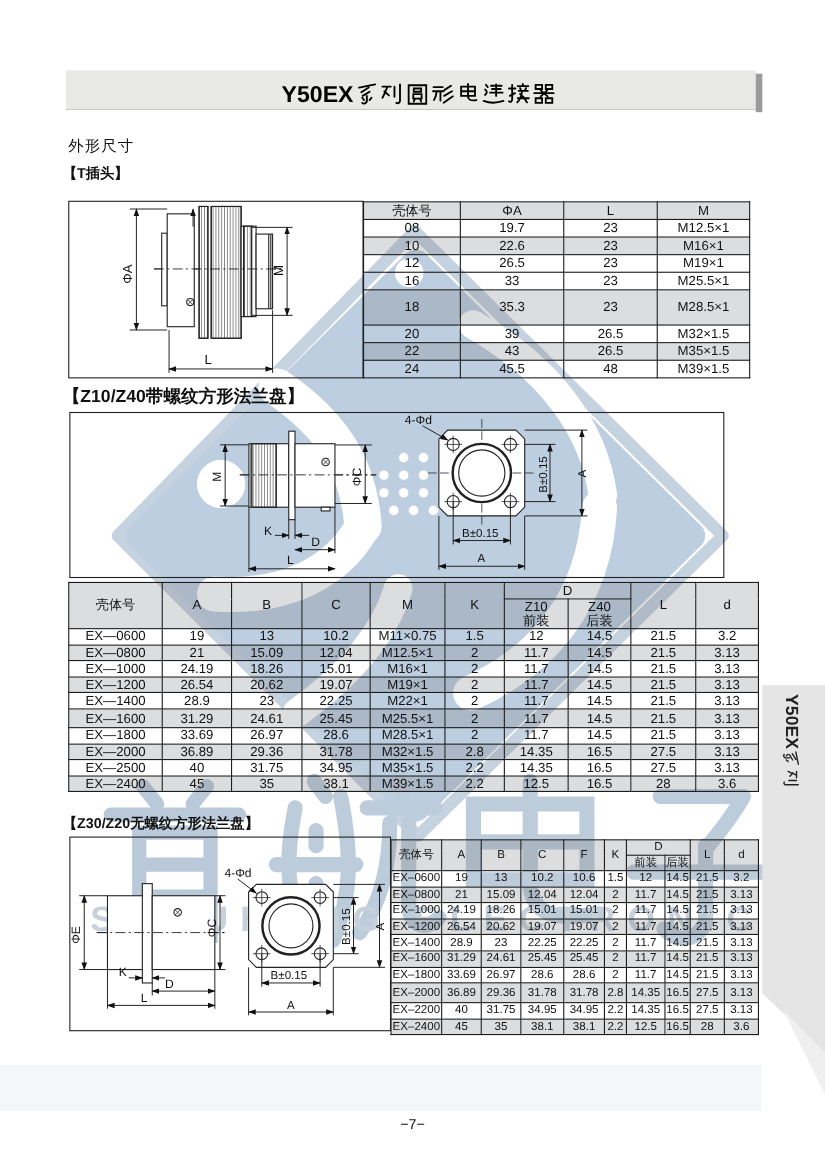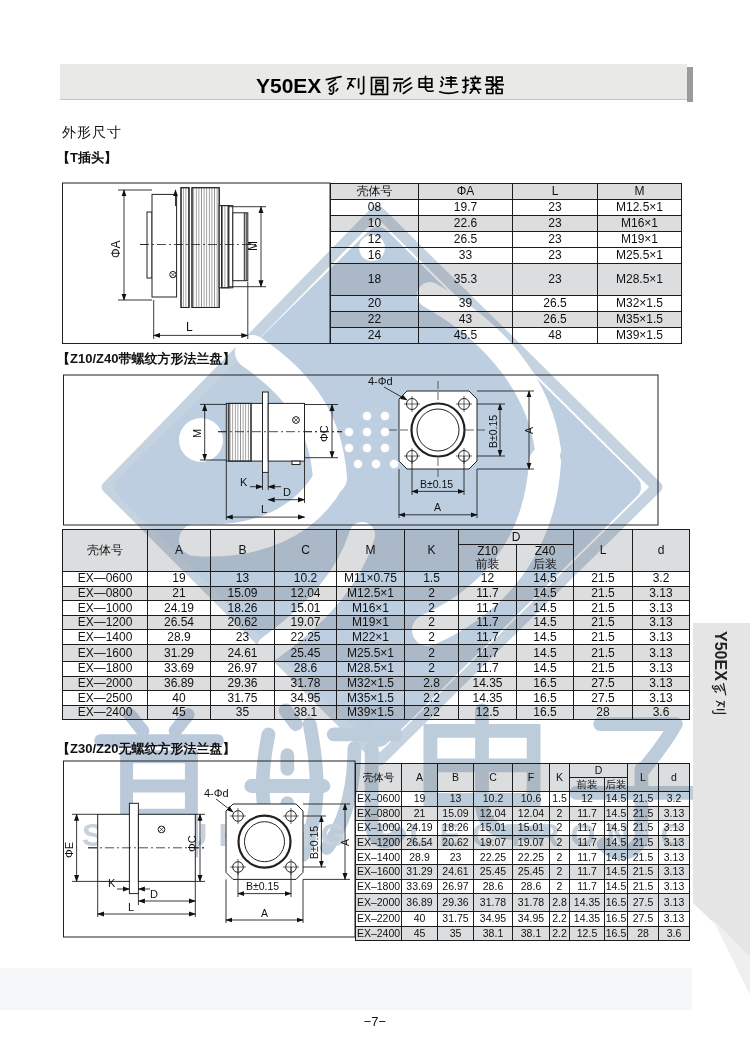--- a/index.html
+++ b/index.html
@@ -172,21 +172,21 @@
         </tr>
   <tr style="height:16px">
           <td>24</td>
           <td>45.5</td>
           <td>48</td>
           <td>M39×1.5</td>
         </tr>
 </tbody>
     </table>
 
-<div class="abs" style="left:57px;top:350px;font-size:13px;font-weight:bold;">【Z10/Z40带螺纹方形法兰盘】</div>
+<div class="abs" style="left:57px;top:350px;font-size:16px;font-weight:bold;">【Z10/Z40带螺纹方形法兰盘】</div>
 
 <table class="abs" style="left:62px;top:529px;width:627px;height:188px;font-size:12px;">
   <colgroup>
         <col style="width:85px">
         <col style="width:63px">
         <col style="width:64px">
         <col style="width:62px">
         <col style="width:68px">
         <col style="width:54px">
         <col style="width:58px">

